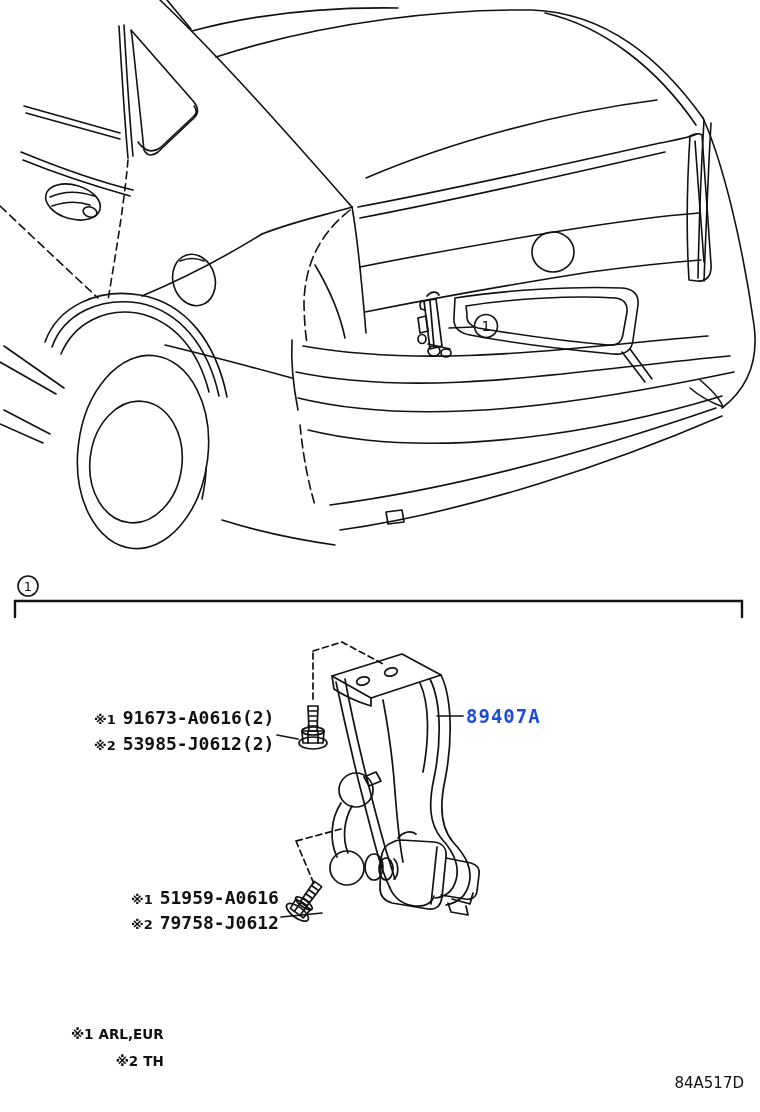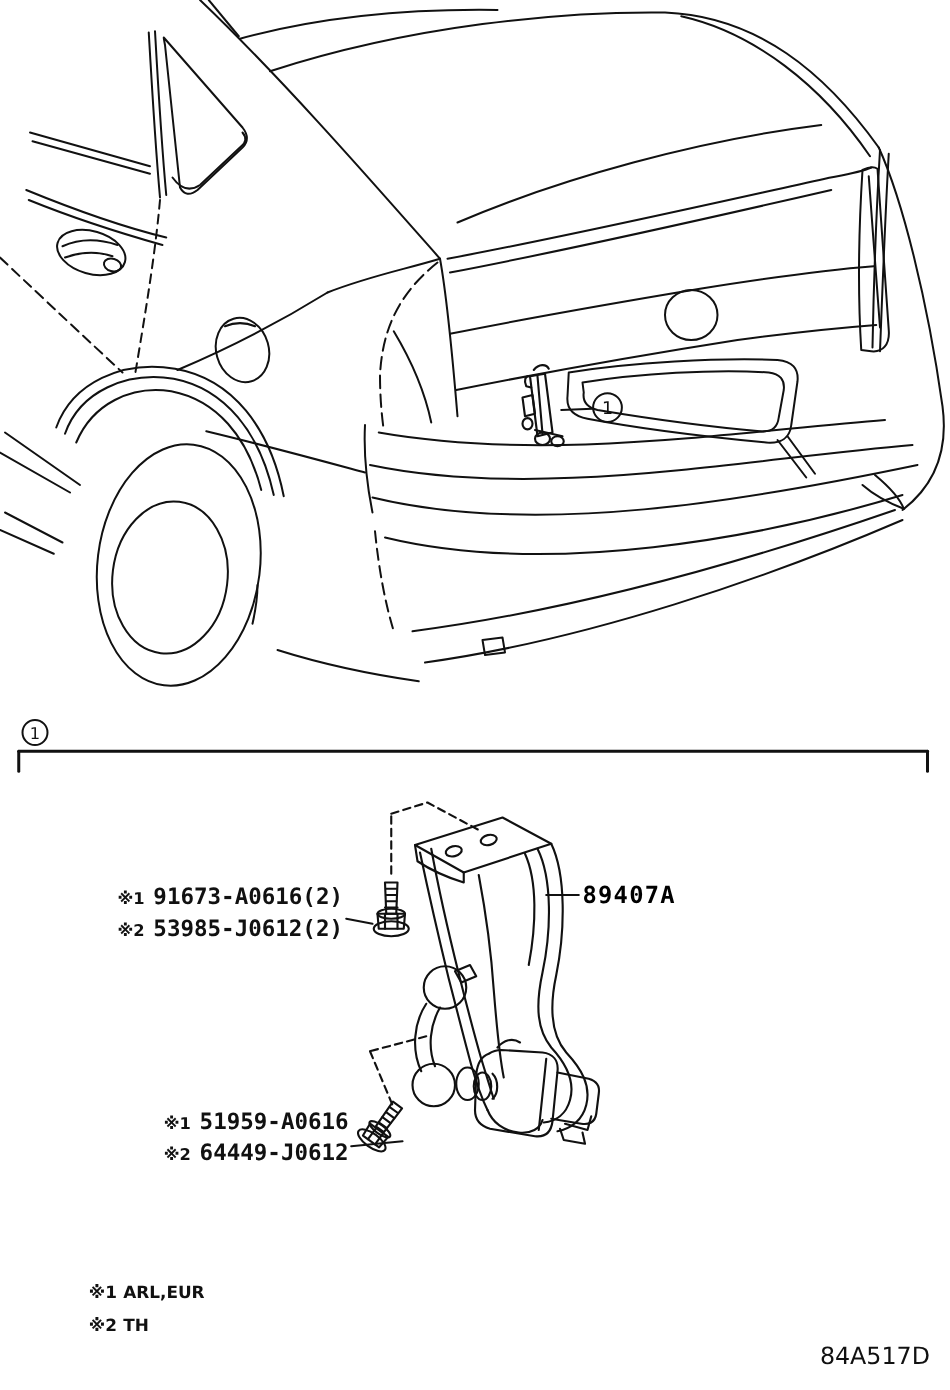--- a/index.html
+++ b/index.html
@@ -13,25 +13,25 @@
   .ref{
     font-family:"DejaVu Sans",sans-serif;font-weight:bold;font-size:13px;
     margin-right:7px;letter-spacing:0px;
   }
   .pn{
     font-family:"DejaVu Sans Mono",monospace;font-weight:bold;font-size:18px;
     letter-spacing:0px;
   }
   .part-main{
     font-family:"DejaVu Sans Mono",monospace;font-weight:bold;font-size:19px;
-    letter-spacing:1px;color:#000000;
-  }
-  .note-row{height:27px;font-family:"DejaVu Sans",sans-serif;font-weight:bold;font-size:13.5px;}
+    letter-spacing:1px;color:#1d4ed8;
+  }
+  .note-row{height:27px;font-family:"DejaVu Sans",sans-serif;font-weight:bold;font-size:13.5px;text-align:right;}
   .note-row .ref{font-size:13.5px;margin-right:5px;}
-  .code{font-family:"DejaVu Sans",sans-serif;font-size:19px;color:#111;}
+  .code{font-family:"DejaVu Sans",sans-serif;font-size:15px;color:#111;}
   svg text{font-family:"DejaVu Sans",sans-serif;fill:#111;}
 </style>
 </head>
 <body>
 
 <div id="stage">
 
 <svg id="art" width="760" height="1112" viewBox="0 0 760 1112">
   <g stroke="#111" stroke-width="1.6" fill="none" stroke-linecap="round" stroke-linejoin="round">
 
@@ -247,21 +247,21 @@
 
 <div class="lbl part-main" style="left:466px;top:705px;">89407A</div>
 
 <div class="lbl" style="left:131px;top:887px;">
   <div class="fastener-row" style="height:25px;">
     <span class="ref">※1</span>
     <span class="pn">51959-A0616</span>
   </div>
   <div class="fastener-row" style="height:25px;">
     <span class="ref">※2</span>
-    <span class="pn">64449-J0612</span>
+    <span class="pn">79758-J0612</span>
   </div>
 </div>
 
 <div class="lbl" style="left:71px;top:1026px;">
   <div class="note-row">
     <span class="ref">※1</span><span>ARL,EUR</span>
   </div>
   <div class="note-row">
     <span class="ref">※2</span><span>TH</span>
   </div>

